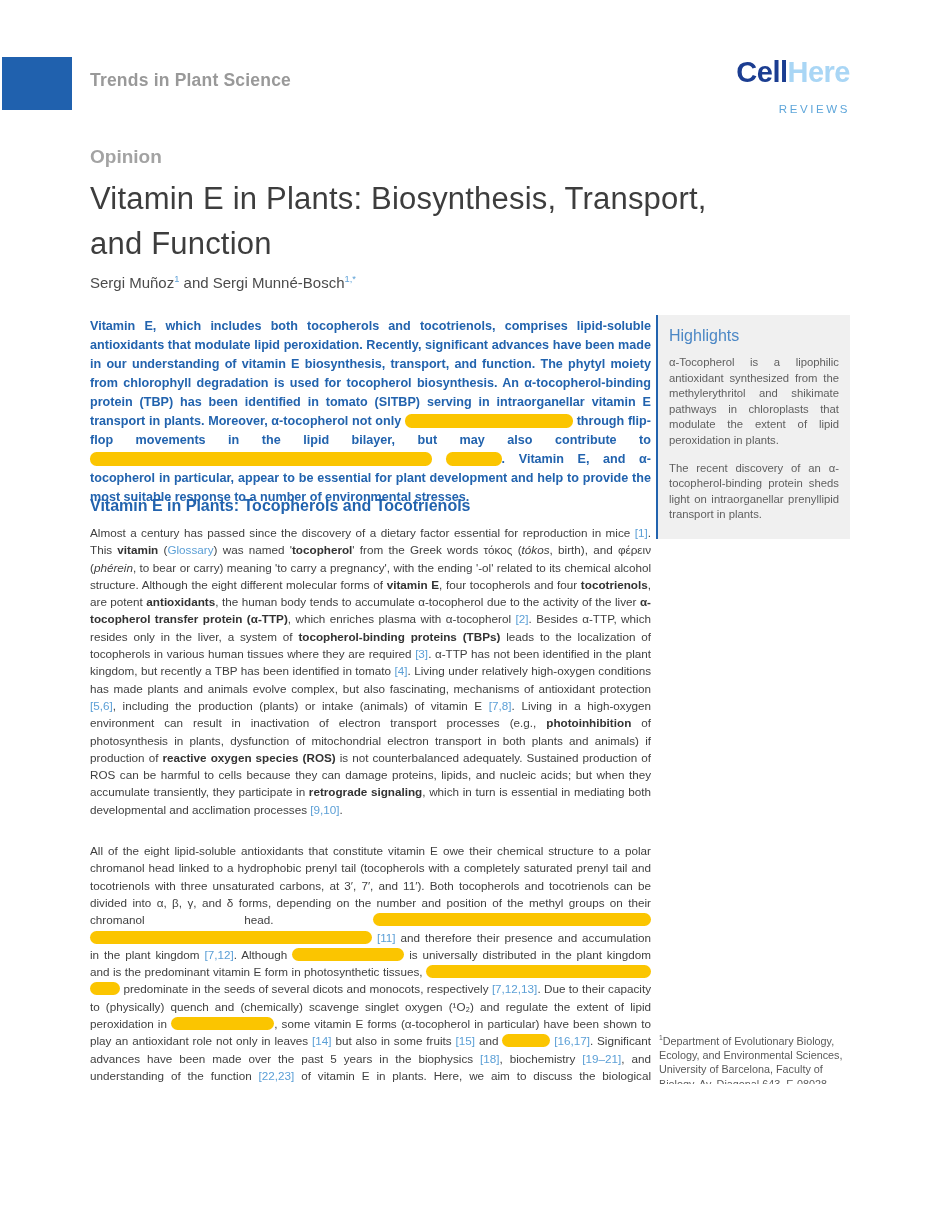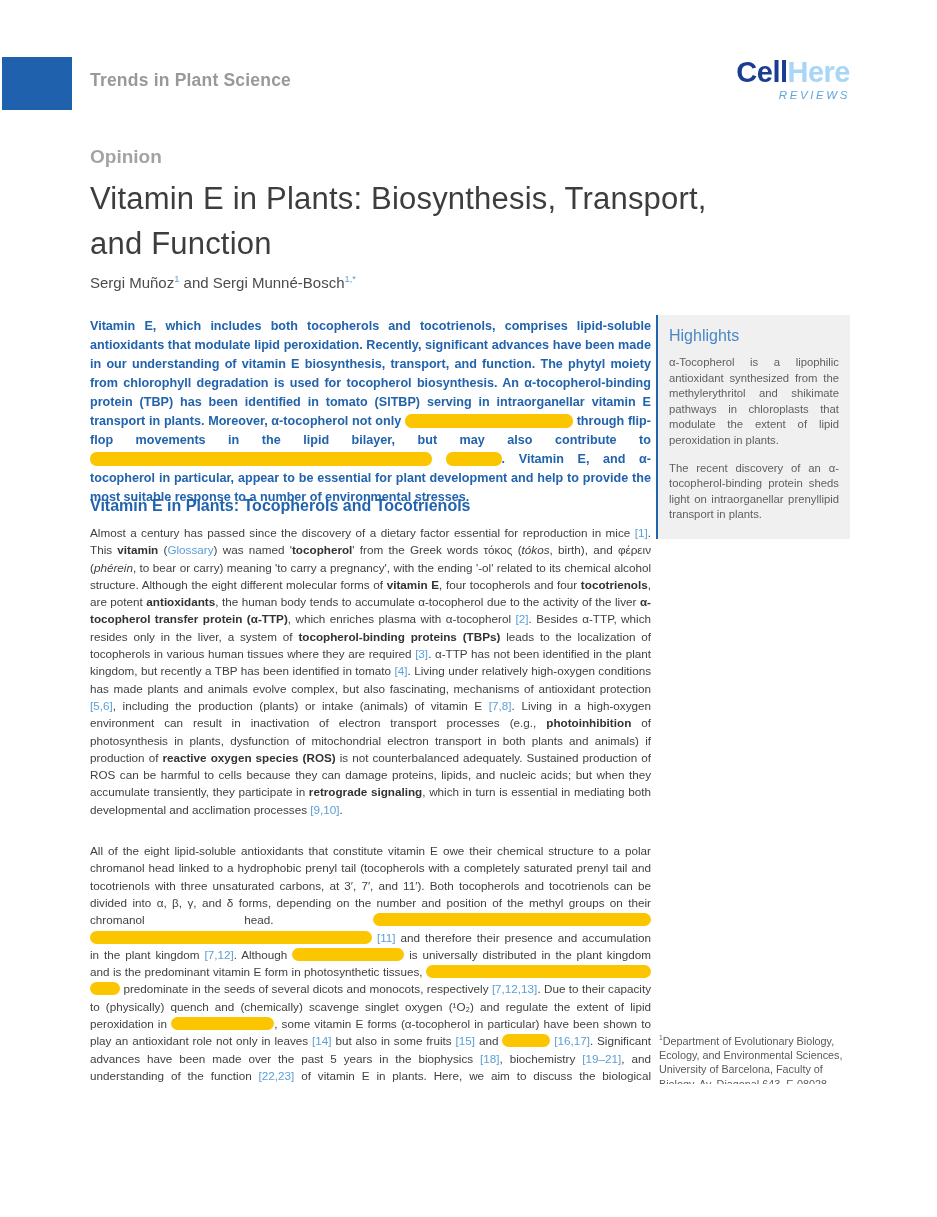--- a/index.html
+++ b/index.html
@@ -7,21 +7,21 @@
     position:relative;width:937px;height:1084px;margin:0 auto;background:#ffffff;
     font-family:"Liberation Sans",sans-serif;overflow:hidden;
   }
   
   .brand-square{position:absolute;left:2px;top:57px;width:70px;height:53px;background:#2061ae;}
   .journal-name{position:absolute;left:90px;top:70px;font-size:17.5px;font-weight:bold;color:#999999;letter-spacing:.2px;}
   .logo{position:absolute;right:87px;top:58px;text-align:right;line-height:1;}
   .logo-main{font-size:29px;font-weight:bold;letter-spacing:-0.5px;}
   .logo-cell{color:#1b3d91;}
   .logo-press{color:#a9d6f5;}
-  .logo-reviews{font-size:11.5px;color:#5ea6da;letter-spacing:2.6px;margin-top:3px;font-weight:400;font-style:italic;}
+  .logo-reviews{font-size:11.5px;color:#5ea6da;letter-spacing:2.6px;margin-top:17px;font-weight:400;}
   
   .kicker{position:absolute;left:90px;top:146px;font-size:19px;font-weight:bold;color:#a3a3a3;}
   .title{position:absolute;left:90px;top:176px;width:640px;font-size:31px;font-weight:300;color:#3d3d3d;line-height:45px;letter-spacing:.2px;}
   .authors{position:absolute;left:90px;top:274px;font-size:15px;color:#4b4b4b;}
   
   .abstract{position:absolute;left:90px;top:317px;width:561px;font-size:12.6px;font-weight:bold;color:#2263ae;line-height:19px;text-align:justify;}
   
   .main-left{position:absolute;left:90px;top:497px;width:561px;}
   .section-heading{font-size:16px;font-weight:bold;color:#2263ae;margin:0 0 9px 0;}
   .body-par{font-size:11.7px;color:#3f3f3f;line-height:17.3px;text-align:justify;margin:8px 0 24px 0;}

